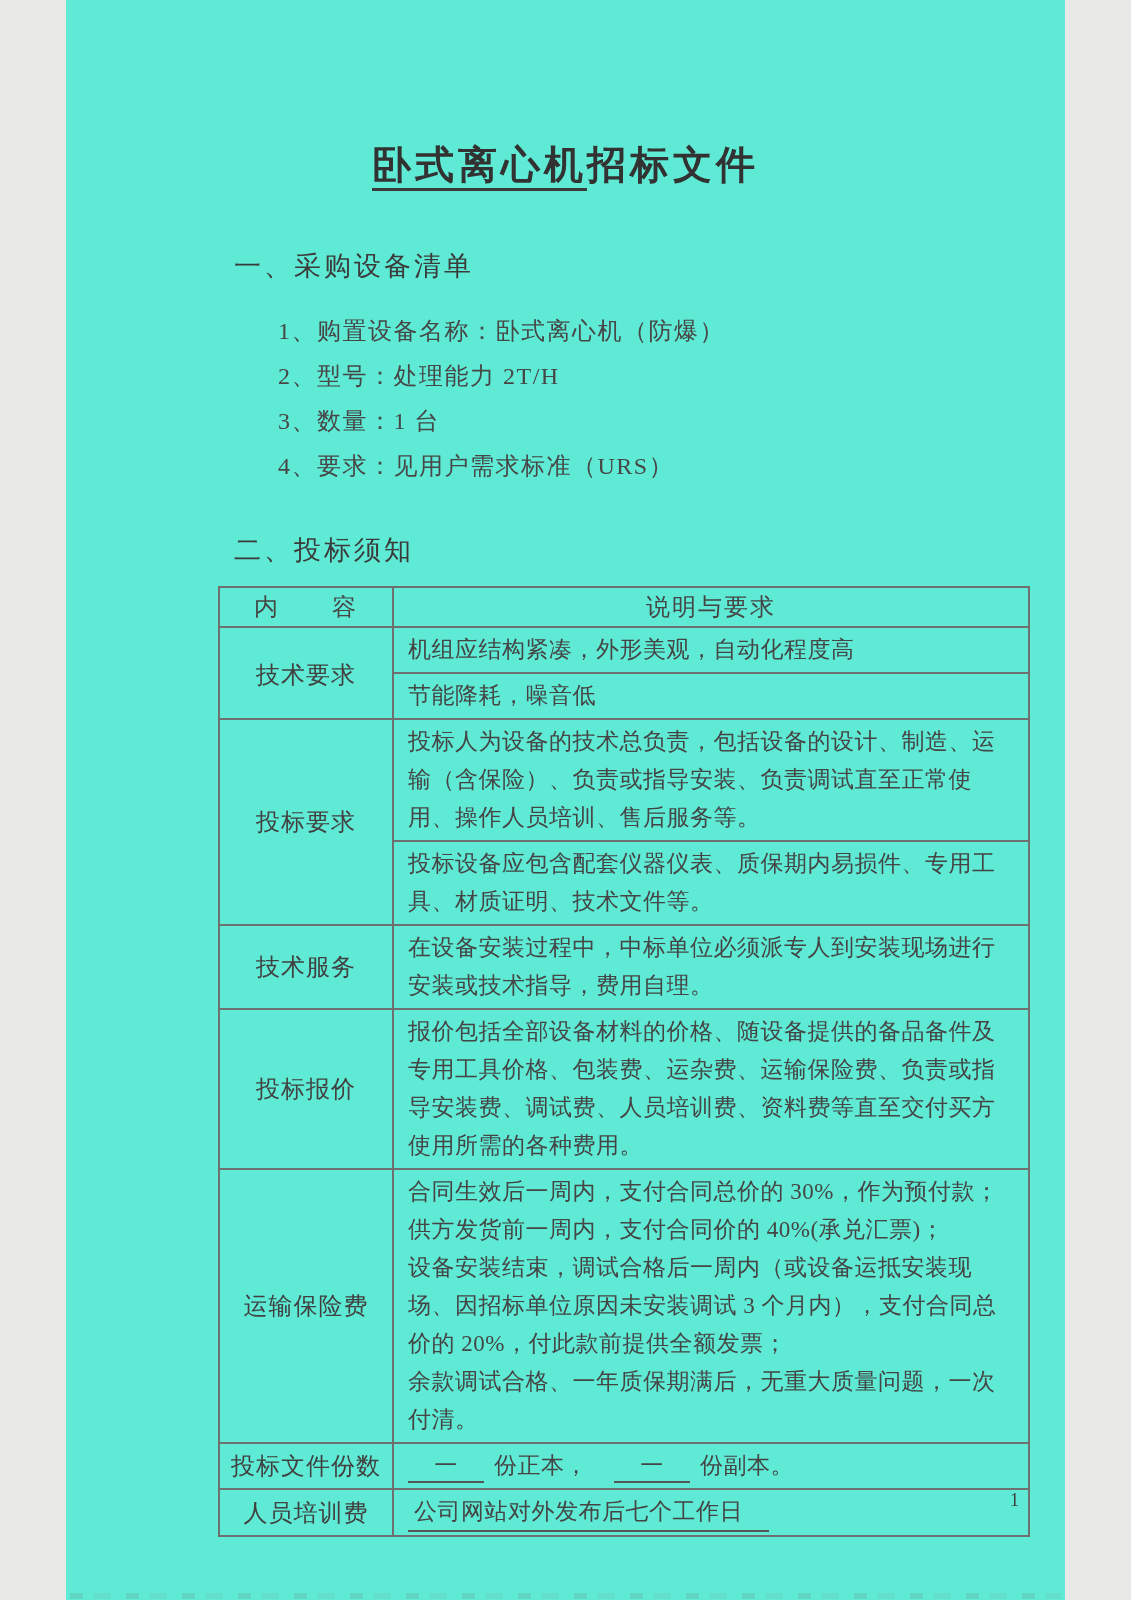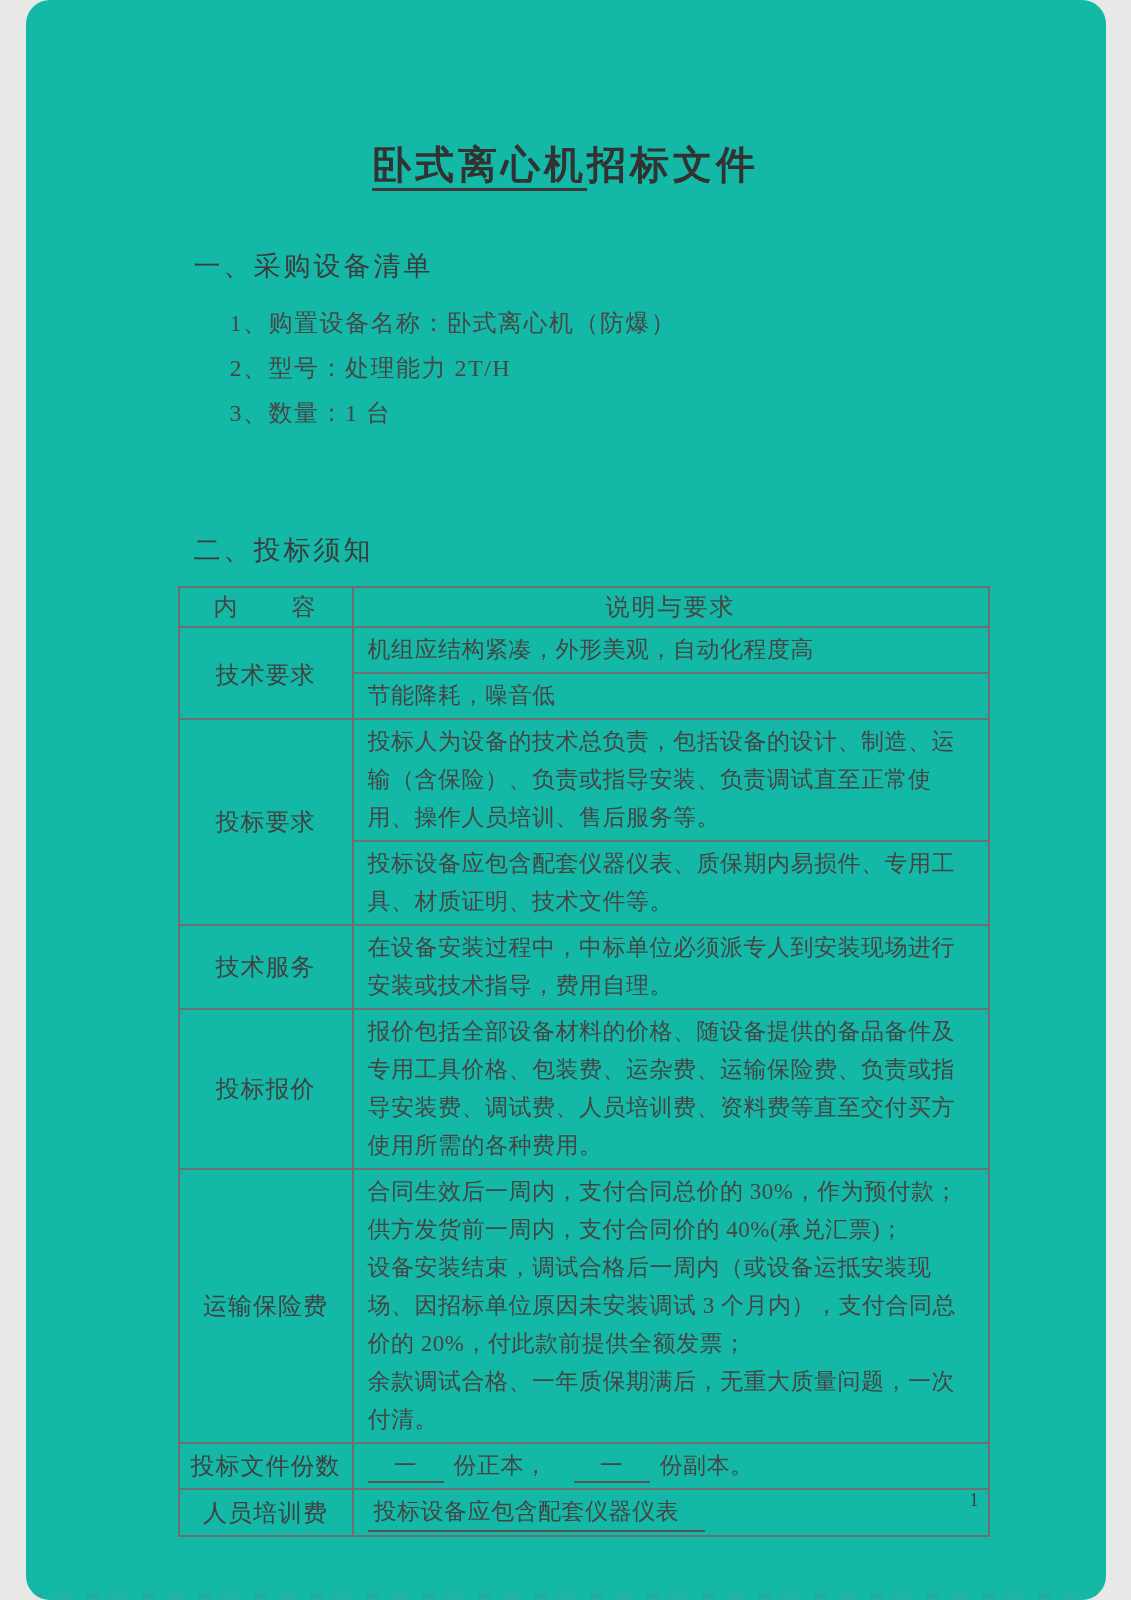--- a/index.html
+++ b/index.html
@@ -1,39 +1,38 @@
 <!DOCTYPE html>
 <html><head>
 <meta charset="utf-8">
 <style>
   html,body{margin:0;padding:0;background:#e8e8e6;}
   .page{
     position:relative;
-    width:1080px;height:1600px;
+    width:999px;height:1600px;
     margin:0 auto;
-    background:#14b8a6;
+    background:#5eead4;
     font-family:"Liberation Serif","DejaVu Serif",serif;
     color:#424242;
     overflow:hidden;
-    border-radius:24px;
   }
   .doc-title{
     position:absolute;top:138px;left:0;width:100%;
     margin:0;text-align:center;
     font-size:39px;font-weight:700;letter-spacing:4px;color:#323232;
   }
   .doc-title .u{ border-bottom:3px solid #3a3a3a; padding-bottom:2px;}
   .sec-heading{
     position:absolute;left:168px;
     font-size:27px;font-weight:400;letter-spacing:3px;color:#3b3b3b;
   }
   #sec1-heading{top:248px;}
   #sec2-heading{top:532px;}
   .equip-list{
-    position:absolute;top:297px;left:200px;margin:4px;padding:0;
+    position:absolute;top:297px;left:200px;margin:12px;padding:0;
     list-style:none;
     font-size:24px;letter-spacing:1.5px;line-height:45px;color:#474747;
   }
   .bid-table{
     position:absolute;top:586px;left:152px;
     width:812px;border-collapse:collapse;table-layout:fixed;
     font-size:23px;letter-spacing:0.5px;color:#454545;
   }
   .bid-table td{
     border:2px solid #6f6f6f;
@@ -80,20 +79,21 @@
 <div class="page">
 
   <h1 class="doc-title"><span class="u">卧式离心机</span><span>招标文件</span></h1>
 
   <div class="sec-heading" id="sec1-heading">一、采购设备清单</div>
 
   <ul class="equip-list">
     <li>1、购置设备名称：卧式离心机（防爆）</li>
     <li>2、型号：处理能力 2T/H</li>
     <li>3、数量：1 台</li>
+    <li>4、要求：见用户需求标准（URS）</li>
   </ul>
 
   <div class="sec-heading" id="sec2-heading">二、投标须知</div>
 
   <table class="bid-table">
     <colgroup>
         <col class="c1">
         <col class="c2">
       </colgroup>
     <tbody>
@@ -134,21 +134,21 @@
     </tr>
     <tr>
       <td class="label-cell">投标文件份数</td>
       <td class="val-cell row-s38">
         <span class="blank">一</span><span>份正本，</span><span class="blank blank2">一</span><span>份副本。</span>
       </td>
     </tr>
     <tr>
       <td class="label-cell">人员培训费</td>
       <td class="val-cell row-s40">
-        <span class="ul-line">投标设备应包含配套仪器仪表</span>
+        <span class="ul-line">公司网站对外发布后七个工作日</span>
       </td>
     </tr>
   </tbody>
     </table>
 
   <div class="page-number">1</div>
 
   <div class="bottom-artifact"></div>
 
 </div>

